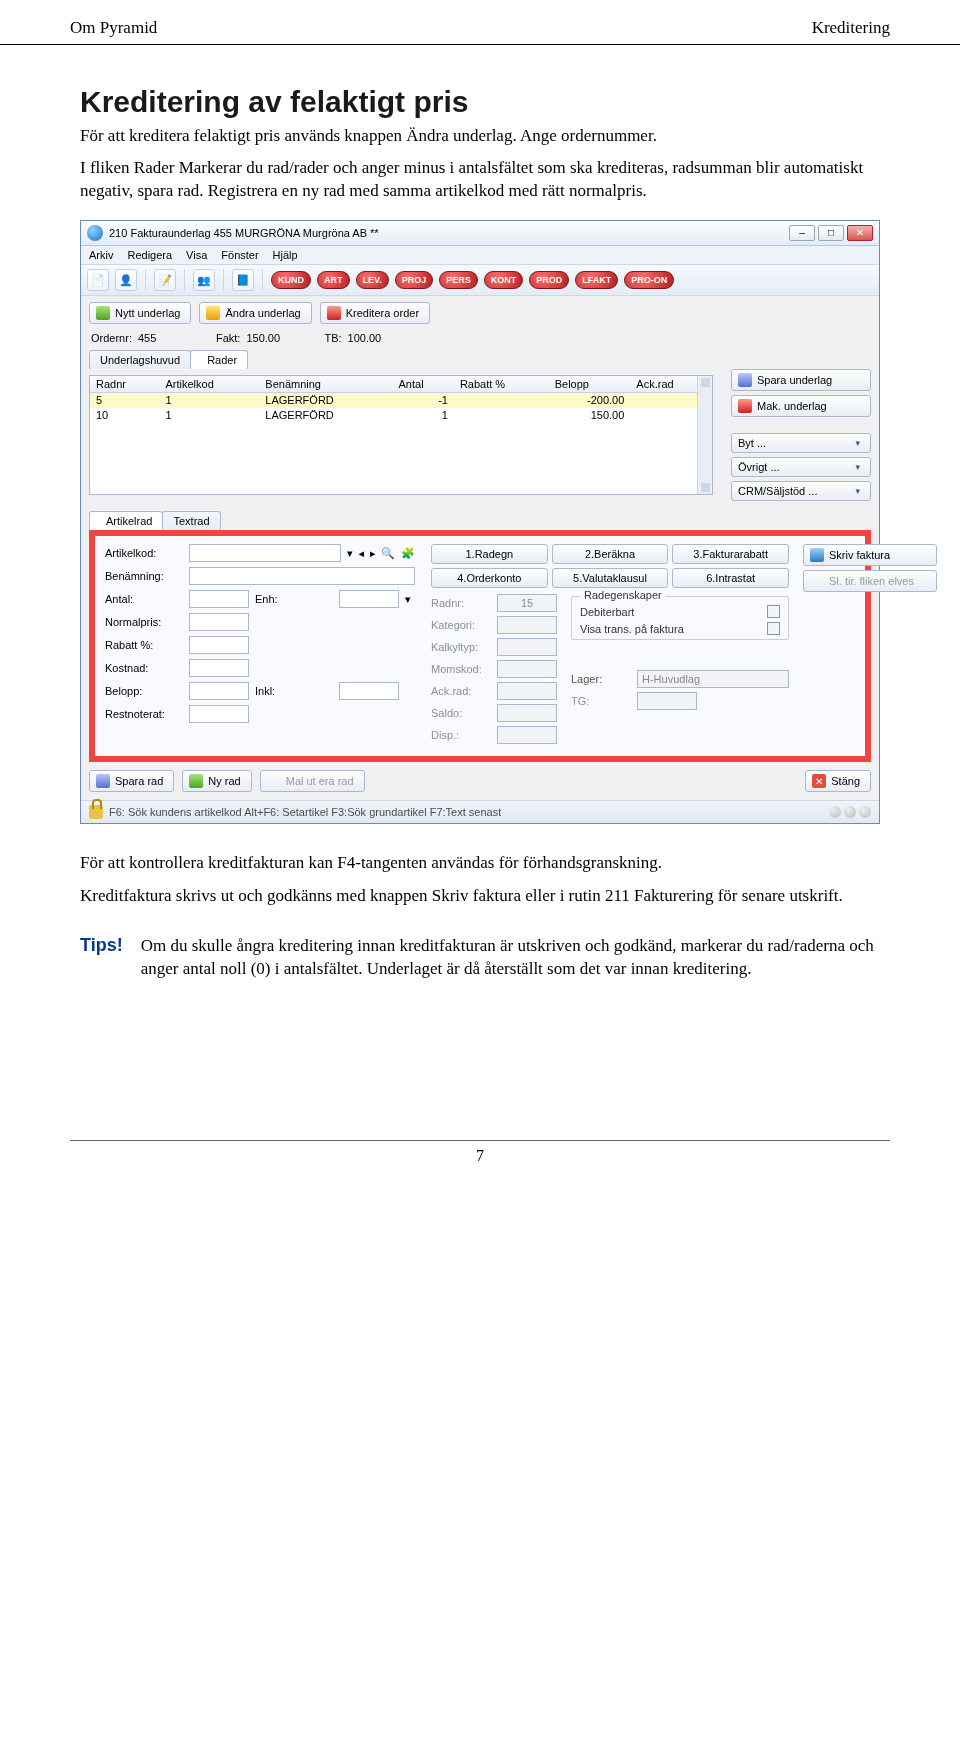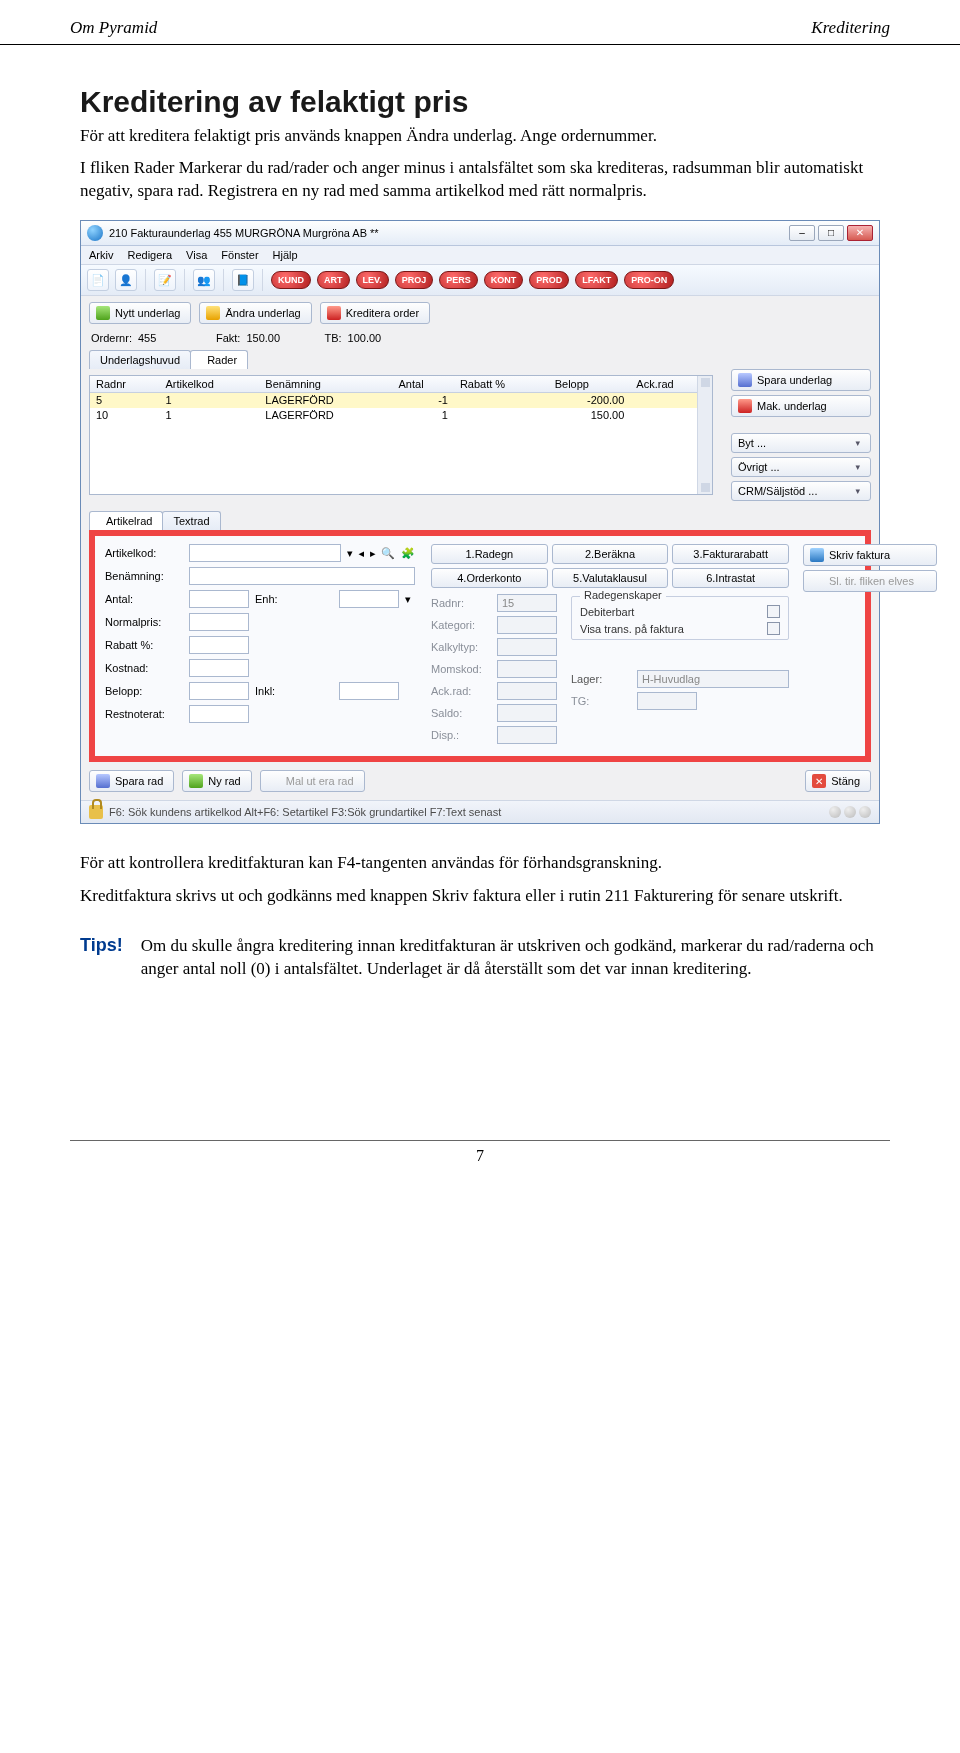--- a/index.html
+++ b/index.html
@@ -11,21 +11,20 @@
     margin: 0 auto;
     padding: 0;
   }
   .page-header {
     display: flex;
     justify-content: space-between;
     padding: 18px 70px 6px;
     font-size: 17px;
     border-bottom: 1px solid #000;
     margin-bottom: 40px;
-    font-style: italic;
   }
   .content {
     padding: 0 80px;
   }
   h1 {
     font-family: Arial, Helvetica, sans-serif;
     font-weight: bold;
     font-size: 30px;
     color: #1a1a1a;
     margin-bottom: 6px;
@@ -213,21 +212,21 @@
     background:#f9fafd;
     display:flex;
   }
   .colA{padding:8px 10px;flex:0 0 260px;}
   .colA .frow{display:flex;align-items:center;margin-bottom:5px;gap:6px;}
   .colA .frow label{width:78px;}
   .inp{
     border:1px solid #aab8cf;background:#fff;height:18px;
     padding:0 4px;font-size:11px;flex:1;min-width:30px;
   }
-  .inp.sm{flex:0 0 60px;}
+  .inp.sm{flex:0 0 60px;text-align:center;}
   .inp[disabled]{background:#f1f3f7;color:#888;}
 
   .colB{padding:8px 6px;flex:0 0 300px;}
   .sixgrid{display:grid;grid-template-columns:1fr 1fr 1fr;gap:4px;margin-bottom:6px;}
   .sixgrid .btn{justify-content:center;padding:3px 4px;}
   .greyrow{display:flex;align-items:center;gap:6px;margin-bottom:4px;color:#8a8f99;}
   .greyrow label{width:60px;}
   .radegrp{
     border:1px solid #c6cee0;border-radius:2px;padding:4px 8px;margin-top:2px;
     font-size:11px;color:#333;

